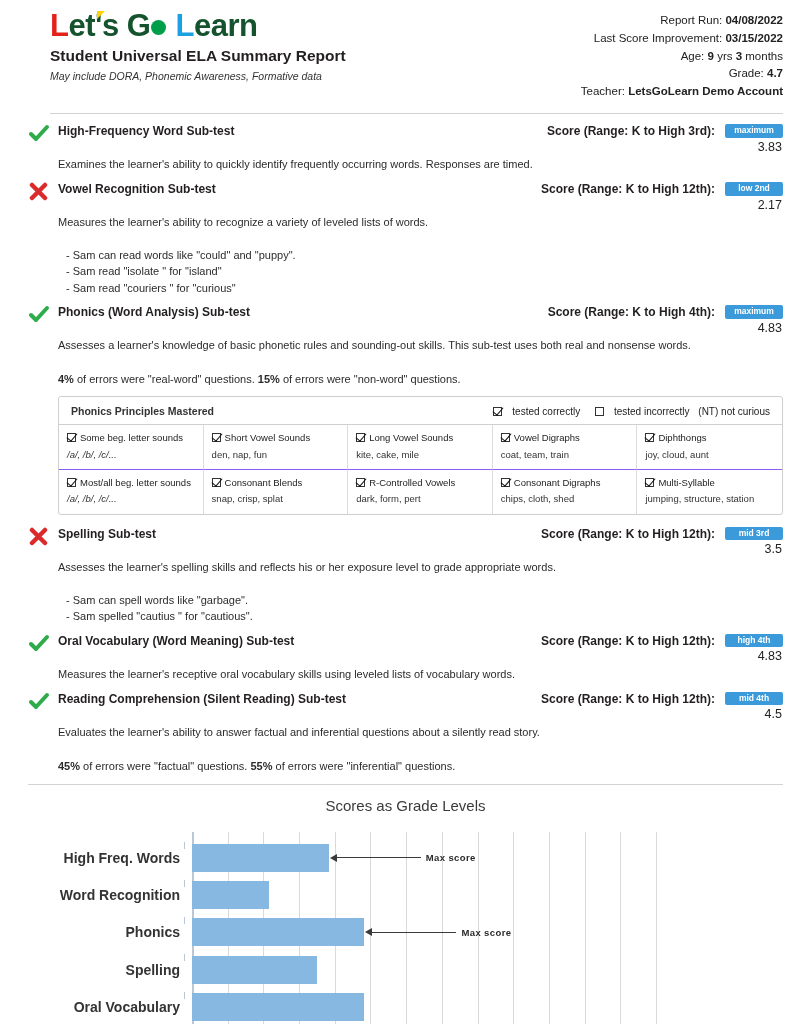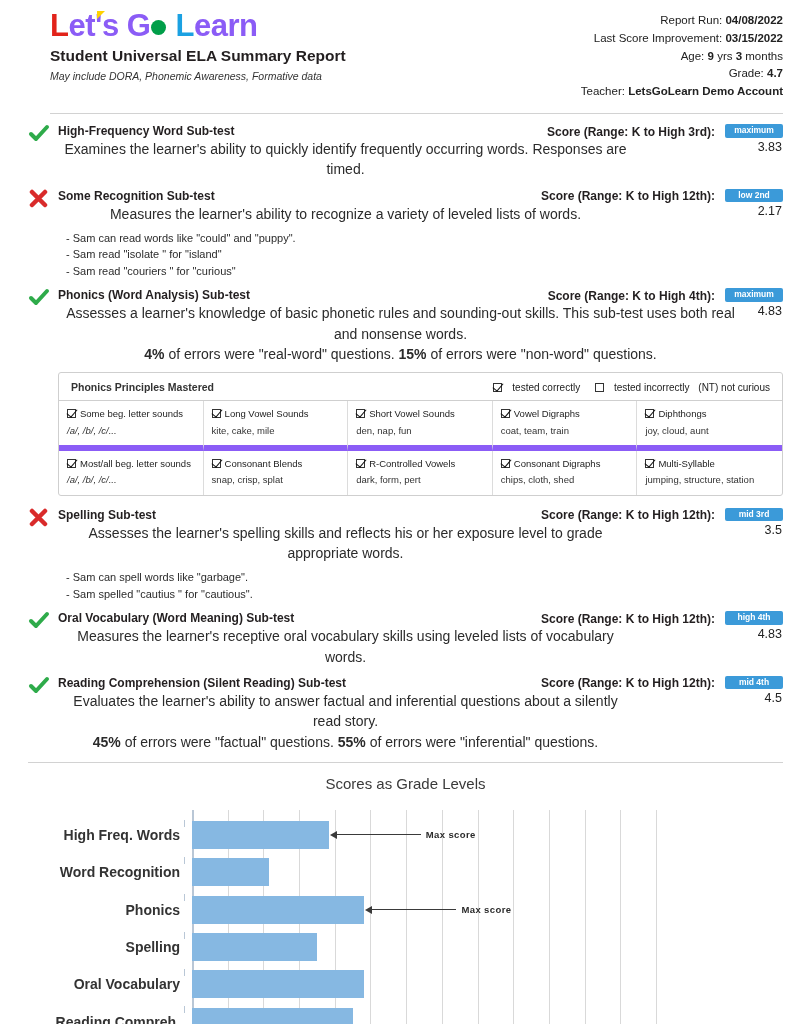--- a/index.html
+++ b/index.html
@@ -12,57 +12,57 @@
     -webkit-font-smoothing: antialiased;
   }
   .page { position:relative; width:811px; height:1024px; padding:0 28px; }
 
   
   .header { display:flex; justify-content:space-between; align-items:flex-start; padding-top:10px; }
   .brandblock { padding-left:22px; }
   .logo { font-weight:bold; font-size:31px; letter-spacing:-0.5px; line-height:1; position:relative; display:inline-block; white-space:nowrap; }
   .logo .red { color:#e2231a; }
   .logo .blue { color:#1ba1e2; }
-  .logo .blk { color:#8b5cf6; }
+  .logo .blk { color:#14532d; }
   .logo .dot { display:inline-block; width:15px; height:15px; border-radius:50%; background:#009e49; vertical-align:baseline; margin:0 1px 1px 1px; }
   .logo .apos { position:absolute; left:47px; top:1px; width:0; height:0;
                 border-left:8px solid #ffd200; border-bottom:8px solid transparent; }
   .rep-title { font-size:15.5px; font-weight:bold; color:#231f20; margin-top:6px; }
   .rep-sub { font-size:10.5px; font-style:italic; color:#333; margin-top:5px; }
 
   .meta { text-align:right; font-size:11.5px; line-height:1.55; color:#222; padding-top:2px; }
   .meta b { font-weight:bold; }
 
   .rule { border-top:1px solid #d2d2d2; margin:12px 0 0 22px; }
 
   
   .subtests { margin-top:10px; padding-left:0; }
   .st { position:relative; padding-left:30px; margin-bottom:9px; }
   .st .mark { position:absolute; left:0; top:0px; width:22px; height:20px; }
-  .st-head { display:flex; align-items:center; justify-content:space-between;gap:32px; }
+  .st-head { display:flex; align-items:flex-start; justify-content:space-between;gap:32px; }
   .st-title { font-size:12px; font-weight:bold; color:#231f20; line-height:1.25; }
   .st-scorelabel { font-size:12px; font-weight:bold; color:#231f20; white-space:nowrap; margin-left:8px; padding-top:0px; }
-  .st-desc { font-size:14px; color:#2b2b2b; line-height:1.45; margin-top:0; padding-right:150px;text-align:center; }
+  .st-desc { font-size:11px; color:#2b2b2b; line-height:1.45; margin-top:18px; padding-right:150px; }
   .st-desc b { font-weight:bold; }
-  .bullets { margin-top:6px; }
+  .bullets { margin-top:16px; }
   .bullets div { font-size:11px; color:#2b2b2b; line-height:1.5; padding-left:8px; }
 
   .score-col { position:absolute; right:0; top:0; width:62px; text-align:center; }
   .badge { display:block; background:#3b9ad9; color:#fff; font-size:8.5px; font-weight:bold;
            border-radius:2px; padding:2px 0 3px 0; line-height:1; width:58px; margin-left:auto; }
   .score-num { font-size:12.5px; color:#222; text-align:right; margin-top:2px; padding-right:1px; }
 
   
   .ptable-wrap { margin:8px 0 0 0; border:1px solid #cfcfcf; border-radius:3px; }
   .ptable-head { display:flex; justify-content:space-between; align-items:center; padding:8px 12px 7px 12px; font-size:10.5px; }
   .ptable-head .ph-title { font-weight:bold; color:#333; font-size:10.5px; }
   .legend { font-size:10px; color:#222; }
   .legend span { margin-left:6px; }
   .ptable { display:grid; grid-template-columns:repeat(5,1fr); border-top:1px solid #cfcfcf; }
-  .pcell { border-right:1px solid #dcdcdc; border-bottom:6px solid #8b5cf6; padding:7px 8px 8px 8px; }
+  .pcell { border-right:1px solid #dcdcdc; border-bottom:1px solid #8b5cf6; padding:7px 8px 8px 8px; }
   .ptable .pcell:nth-child(5n) { border-right:none; }
   .ptable .pcell:nth-child(n+6) { border-bottom:none; }
   .pcell .pname { font-size:9.5px; color:#222; line-height:1.3; }
   .pcell .pex { font-size:9.5px; color:#333; margin-top:4px; font-style:normal; line-height:1.3; }
   .pcell .pex.ital { font-style:italic; }
   .cbx { display:inline-block; width:9px; height:9px; border:1px solid #333; position:relative; margin-right:4px; vertical-align:-1px; }
   .cbx.on:after { content:""; position:absolute; left:1px; top:-3px; width:5px; height:9px;
                   border-right:1.6px solid #111; border-bottom:1.6px solid #111; transform:rotate(40deg); }
 
   .divider2 { border-top:1px solid #d2d2d2; margin:10px 0 0 0; }
@@ -143,21 +143,21 @@
       </div>
     </div>
 
     <div class="st">
       <div class="mark">
         <svg width="22" height="20" viewBox="0 0 22 20">
             <path d="M4 3 L17 16 M17 3 L4 16" stroke="#d92b2b" stroke-width="4.5" fill="none" stroke-linecap="round"></path>
           </svg>
       </div>
       <div class="st-head">
-        <div class="st-title">Some Recognition Sub-test</div>
+        <div class="st-title">Vowel Recognition Sub-test</div>
         <div class="st-scorelabel" style="margin-right:68px;">Score (Range: K to High 12th):</div>
       </div>
       <div class="st-desc">Measures the learner's ability to recognize a variety of leveled lists of words.</div>
       <div class="bullets">
         <div>- Sam can read words like "could" and "puppy".</div>
         <div>- Sam read "isolate " for "island"</div>
         <div>- Sam read "couriers " for "curious"</div>
       </div>
       <div class="score-col">
         <span class="badge">low 2nd</span>
@@ -192,26 +192,26 @@
             <span><span class="cbx"></span><span>tested incorrectly</span></span>
             <span>(NT) not curious</span>
           </div>
         </div>
         <div class="ptable">
           <div class="pcell">
               <div class="pname"><span class="cbx on"></span><span>Some beg. letter sounds</span></div>
               <div class="pex ital">/a/, /b/, /c/...</div>
             </div>
           <div class="pcell">
+              <div class="pname"><span class="cbx on"></span><span>Short Vowel Sounds</span></div>
+              <div class="pex">den, nap, fun</div>
+            </div>
+          <div class="pcell">
               <div class="pname"><span class="cbx on"></span><span>Long Vowel Sounds</span></div>
               <div class="pex">kite, cake, mile</div>
-            </div>
-          <div class="pcell">
-              <div class="pname"><span class="cbx on"></span><span>Short Vowel Sounds</span></div>
-              <div class="pex">den, nap, fun</div>
             </div>
           <div class="pcell">
               <div class="pname"><span class="cbx on"></span><span>Vowel Digraphs</span></div>
               <div class="pex">coat, team, train</div>
             </div>
           <div class="pcell">
               <div class="pname"><span class="cbx on"></span><span>Diphthongs</span></div>
               <div class="pex">joy, cloud, aunt</div>
             </div>
           <div class="pcell">

